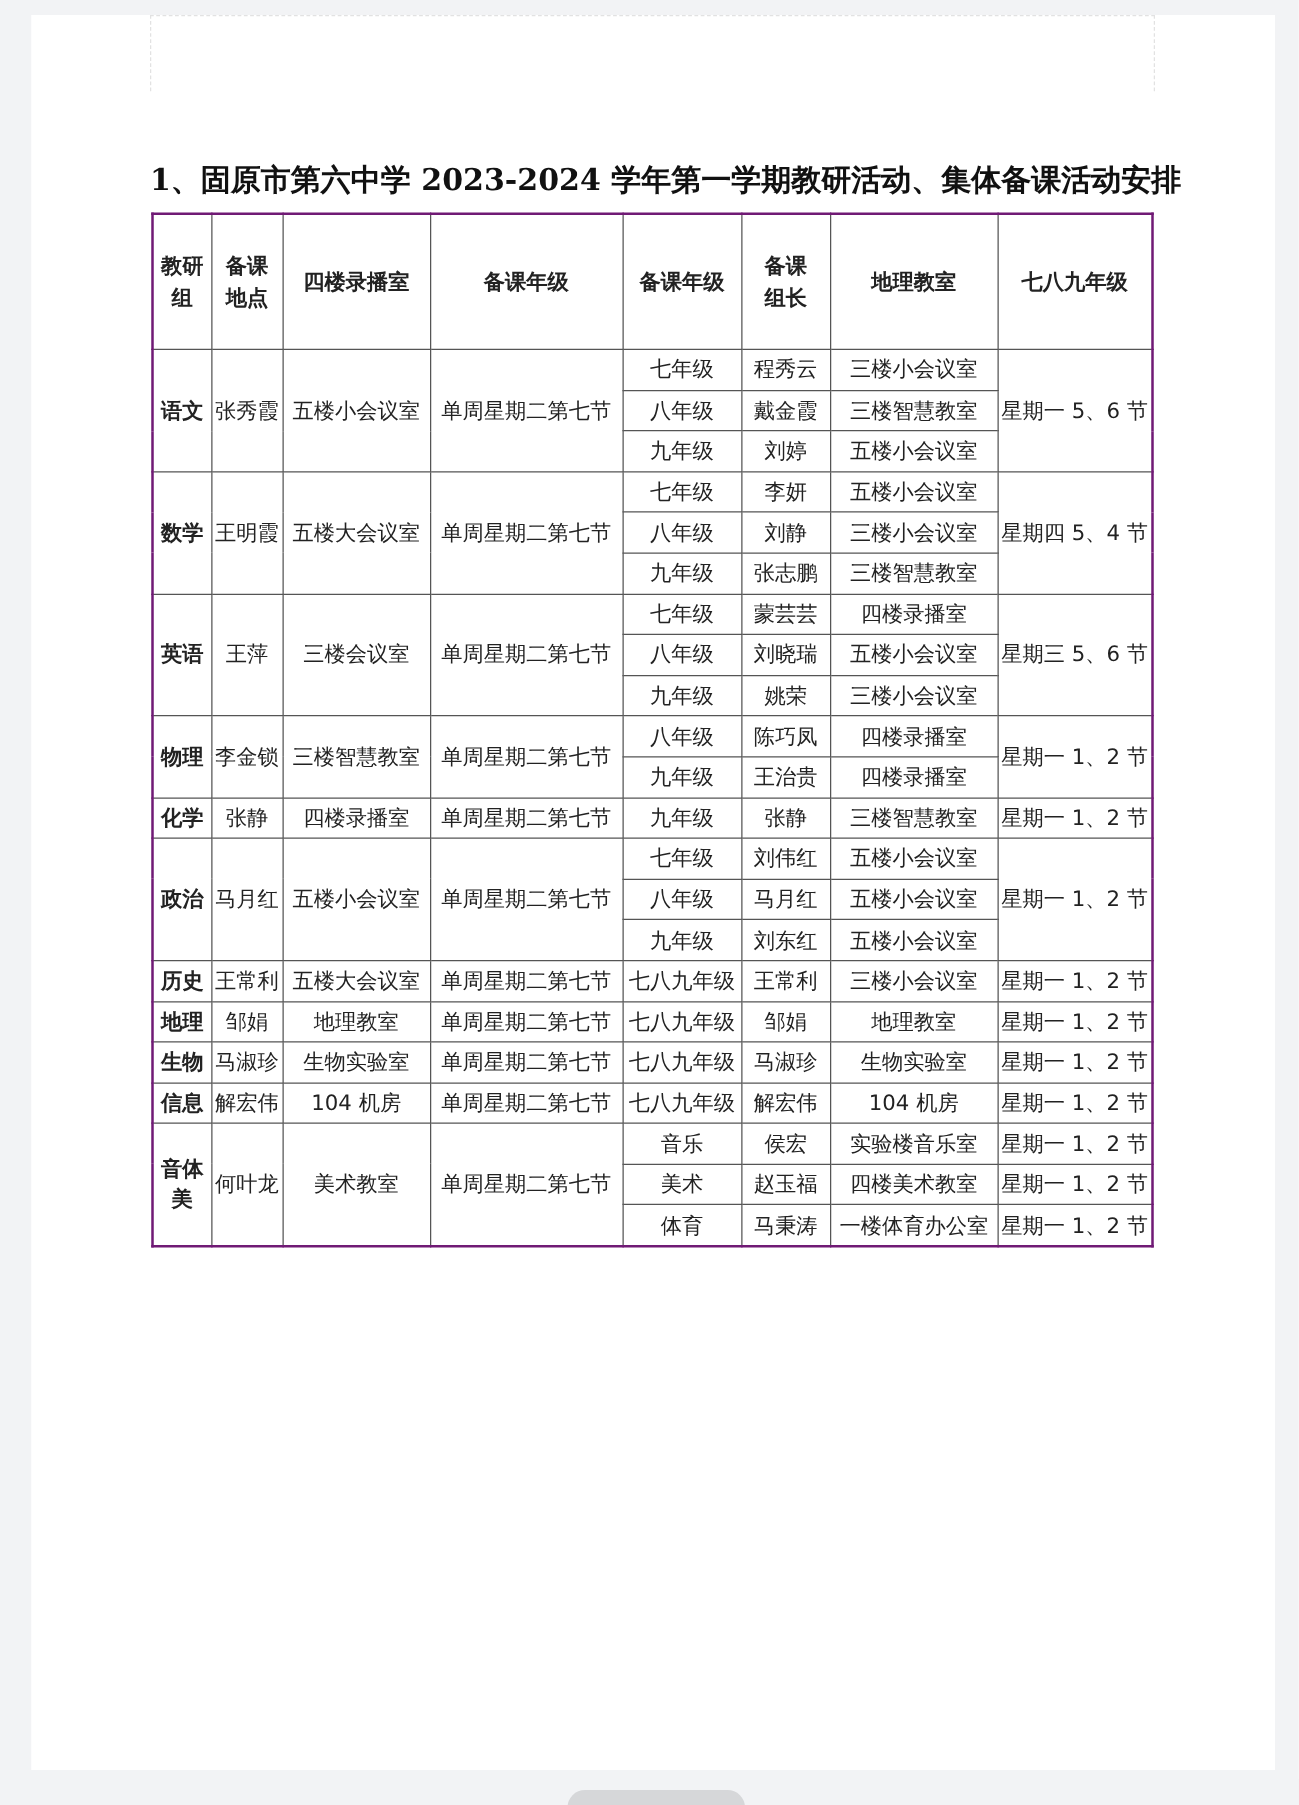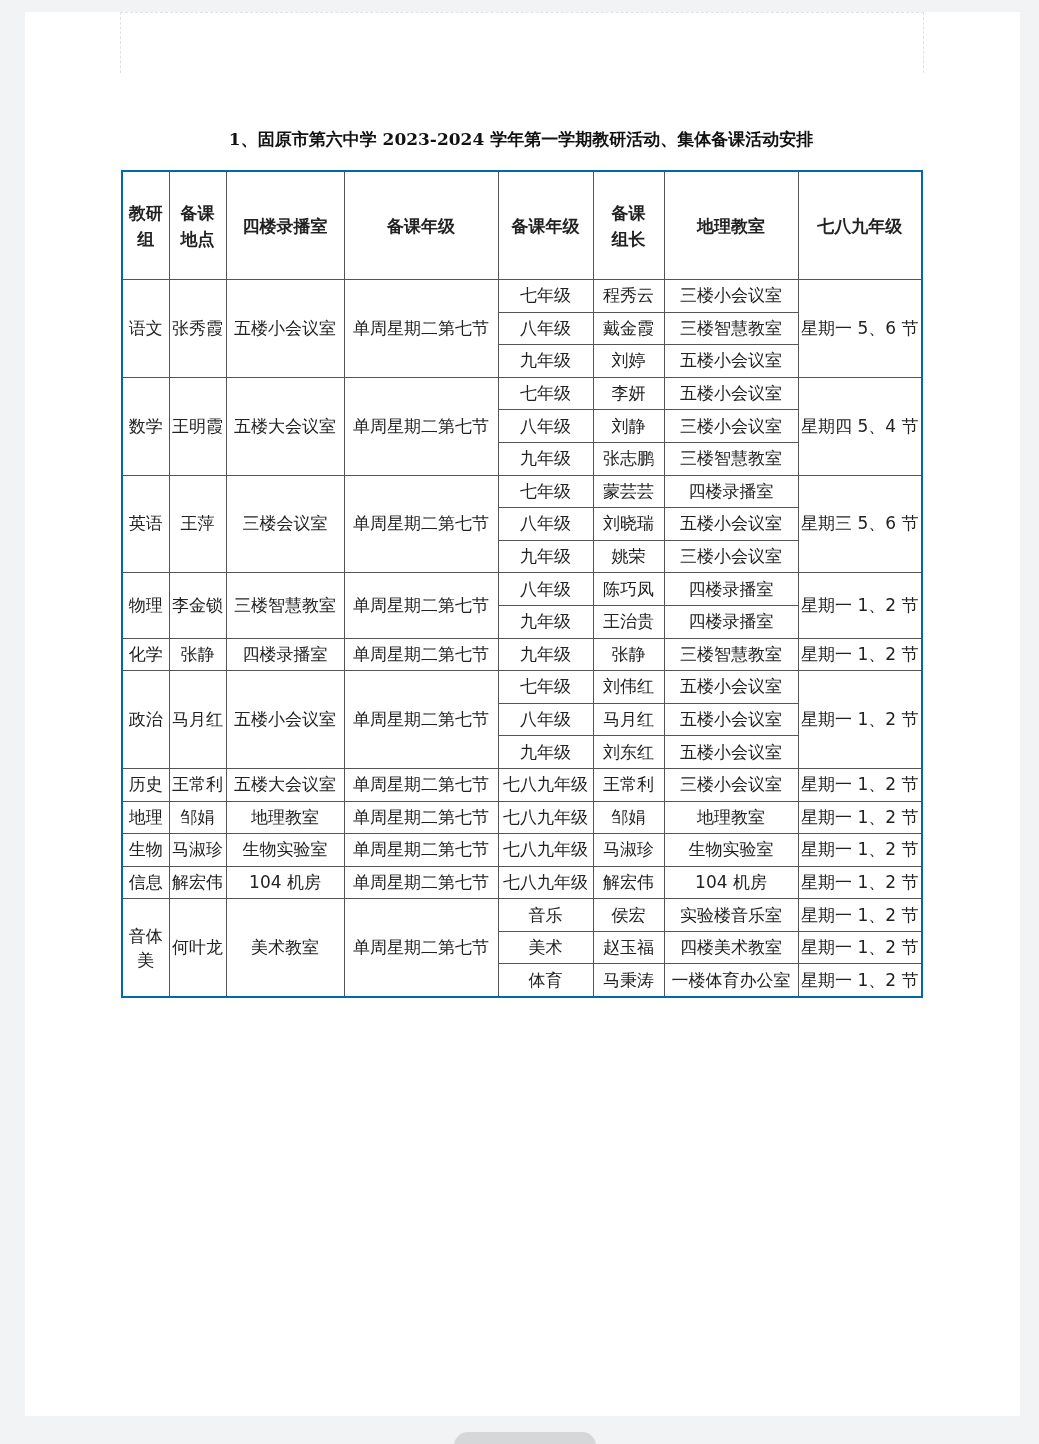--- a/index.html
+++ b/index.html
@@ -10,34 +10,34 @@
   .page {
     position:absolute; left:25px; top:12px; width:995px; height:1404px; background:#ffffff;
   }
   .inner-frame {
     position:absolute; left:95px; top:0; width:802px; height:60px;
     border-left:1px dashed #e2e2e2; border-right:1px dashed #e2e2e2; border-top:1px dashed #e2e2e2;
   }
   .title {
     position:absolute; left:95px; top:116px; width:802px; text-align:center;
     font-family: "DejaVu Serif", "Liberation Serif", serif;
-    font-weight:bold; font-size:17px; color:#111; letter-spacing:0px; white-space:nowrap;
+    font-weight:bold; font-size:24px; color:#111; letter-spacing:0px; white-space:nowrap;
   }
   table {
     position:absolute; left:96px; top:158px; width:802px;
     border-collapse:collapse; table-layout:fixed;
-    border:2px solid #0369a1;
+    border:2px solid #701a75;
   }
   td, th {
     border:1px solid #555; padding:0; text-align:center; vertical-align:middle;
     font-size:17px; color:#222; white-space:nowrap; overflow:hidden; font-weight:normal;
   }
   th { font-weight:bold; height:107px; line-height:26px; }
   td { height:31.6px; }
-  td.group { font-weight:normal; }
+  td.group { font-weight:bold; }
   .pill {
     position:absolute; left:454px; top:1432px; width:142px; height:20px; background:#d6d7d9;
     border-radius:14px 14px 0 0;
   }
 </style>
 </head>
 <body>
 
 <div class="page">
   <div class="inner-frame"></div>

